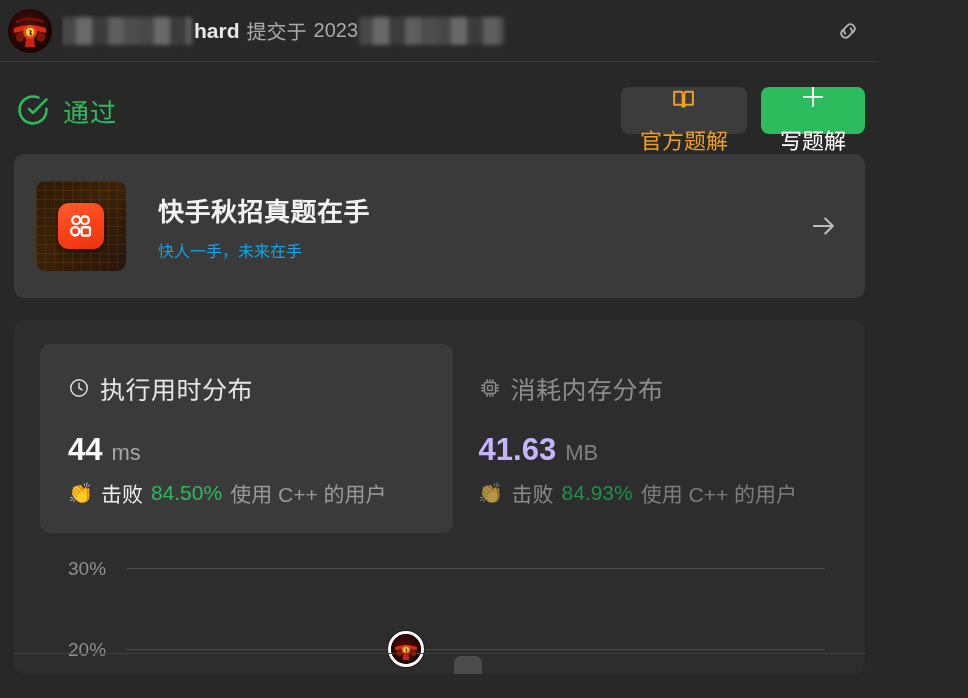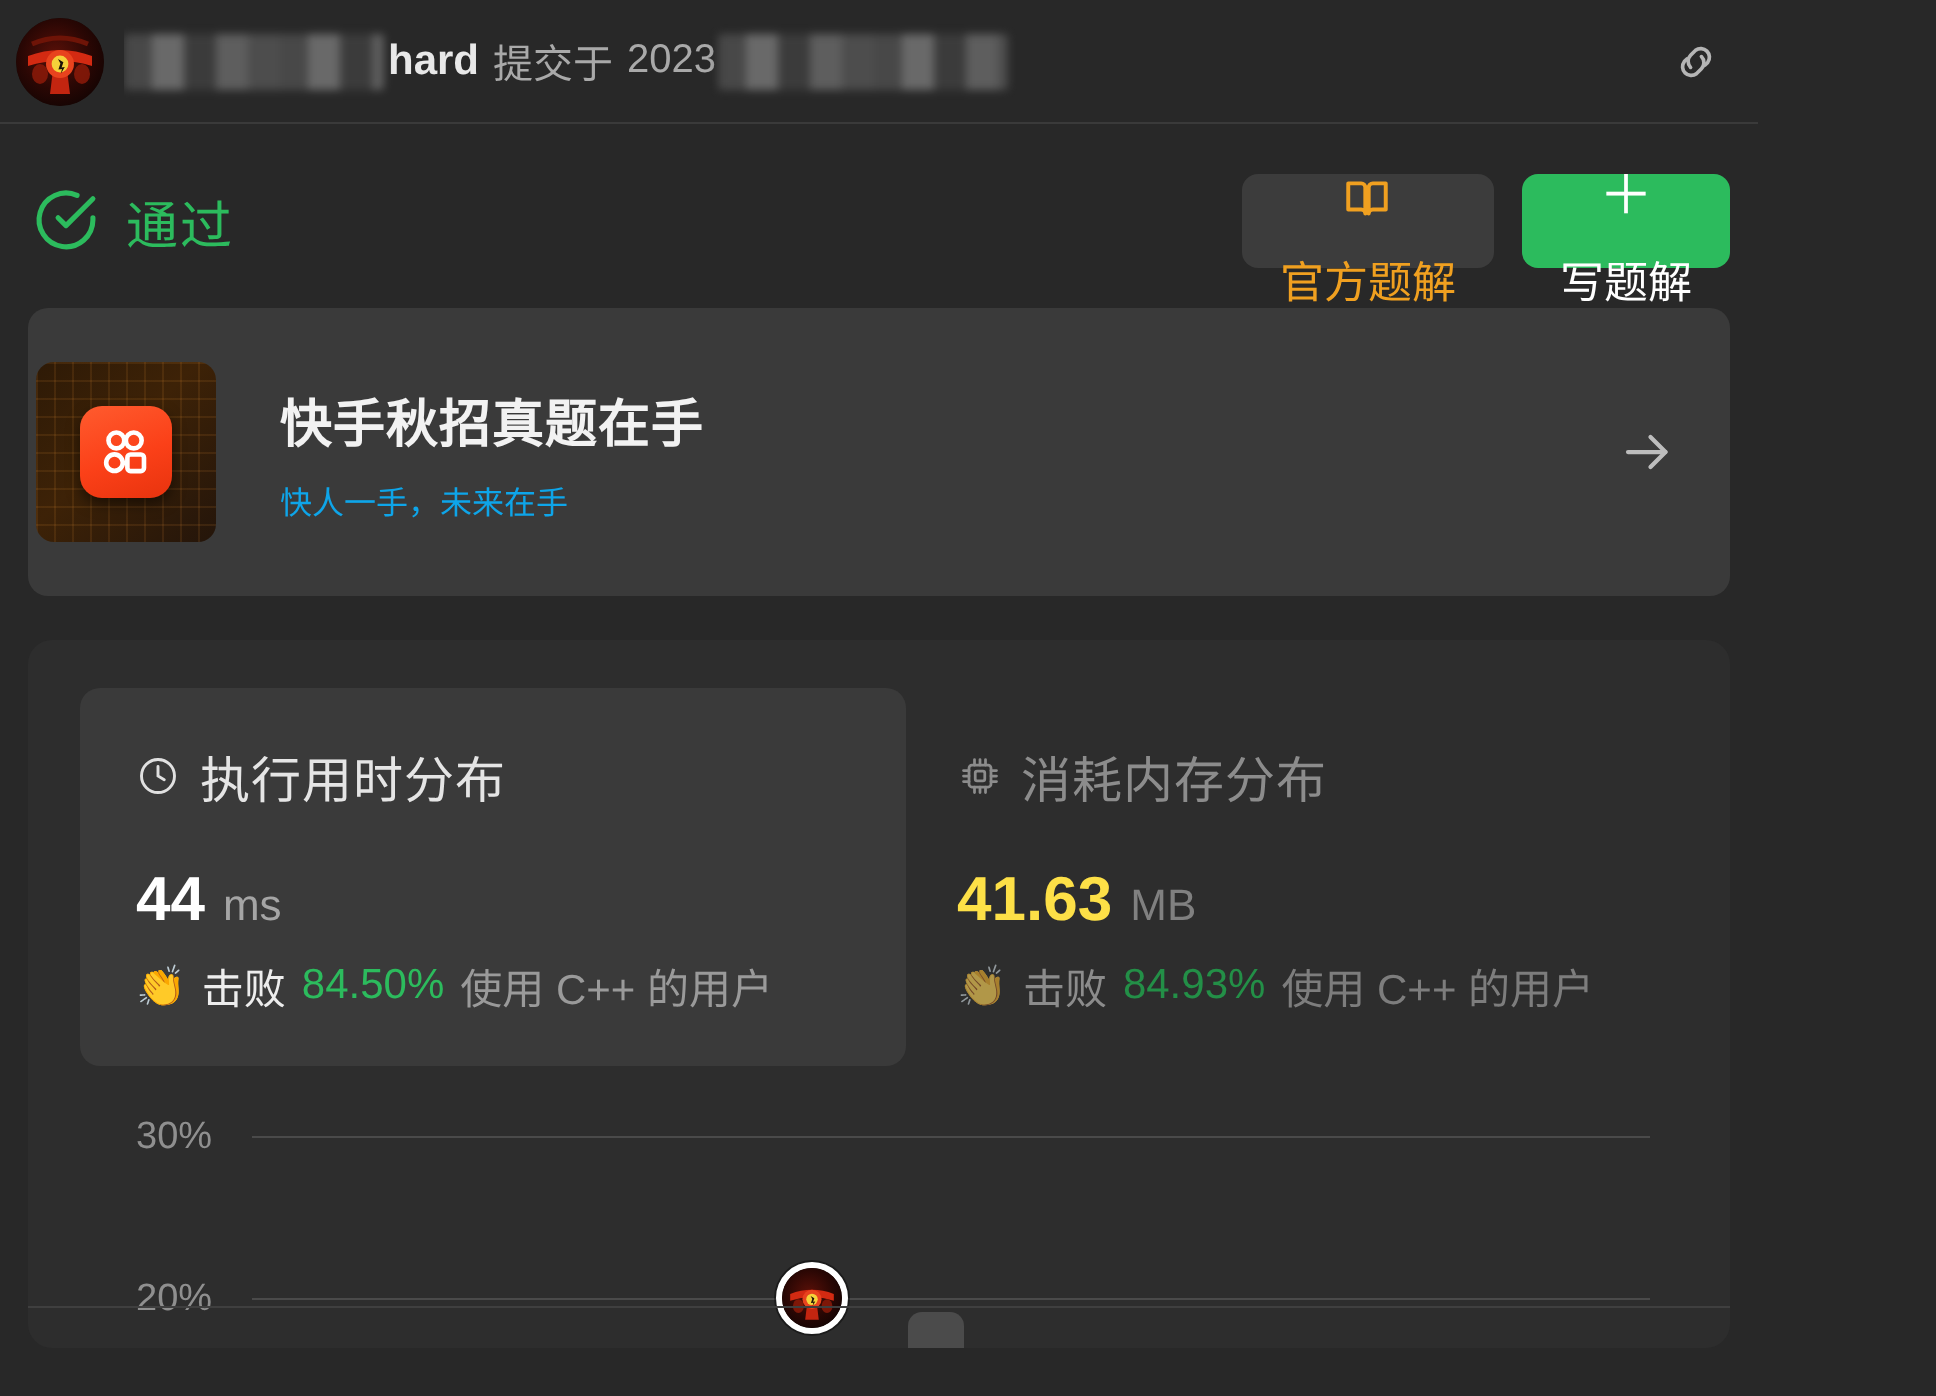--- a/index.html
+++ b/index.html
@@ -83,21 +83,21 @@
     font-size: 27px; line-height: 1; font-weight: 300; margin-top: -2px;
   }
 
   
   .ad-banner {
     margin: 18px 14px 0 14px;
     height: 144px;
     background: #3a3a3a;
     border-radius: 10px;
     display: flex; align-items: center;
-    padding: 0 26px 0 4px;
+    padding: 0 26px 0 22px;
     cursor: pointer;
   }
   .ad-thumb {
     width: 90px; height: 90px; border-radius: 9px; flex: 0 0 auto;
     position: relative; overflow: hidden;
     background:
       linear-gradient(135deg,#2e1a06 0%,#3d2207 45%,#24150a 100%);
   }
   .ad-thumb .grid {
     position: absolute; inset: 0;
@@ -137,21 +137,21 @@
   .stat-card.active { background: #3a3a3a; }
   .stat-card.inactive { background: transparent; padding-left: 26px; }
   .stat-head { display: flex; align-items: center; gap: 10px; }
   .stat-head .sicon { display: flex; }
   .stat-title { font-size: 25px; letter-spacing: .5px; }
   .active .stat-title { color: #e5e5e5; text-align: right; }
   .inactive .stat-title { color: #8c8c8c; }
   .stat-value { margin-top: 26px; display: flex; align-items: baseline; gap: 9px; }
   .stat-num { font-size: 31px; font-weight: bold; }
   .active .stat-num { color: #ffffff; text-align: right; }
-  .inactive .stat-num { color: #fde047; }
+  .inactive .stat-num { color: #c4b5fd; }
   .stat-unit { font-size: 22px; }
   .active .stat-unit { color: #a5a5a5; }
   .inactive .stat-unit { color: #808080; }
   .stat-beat { margin-top: 10px; display: flex; align-items: center; gap: 8px; font-size: 21px; }
   .clap { font-size: 20px; }
   .beat-word { }
   .active .beat-word { color: #ededed; }
   .inactive .beat-word { color: #8c8c8c; }
   .beat-pct { color: #2cbb5d; }
   .inactive .beat-pct { color: #238f47; }

